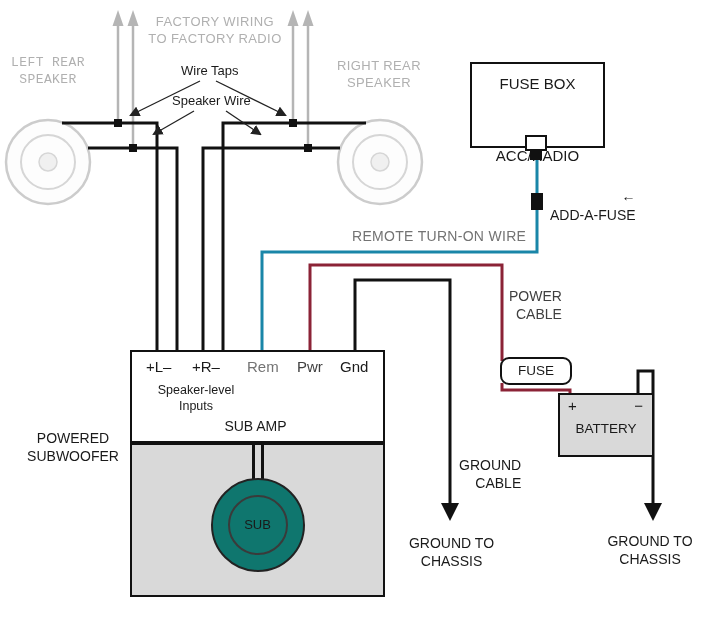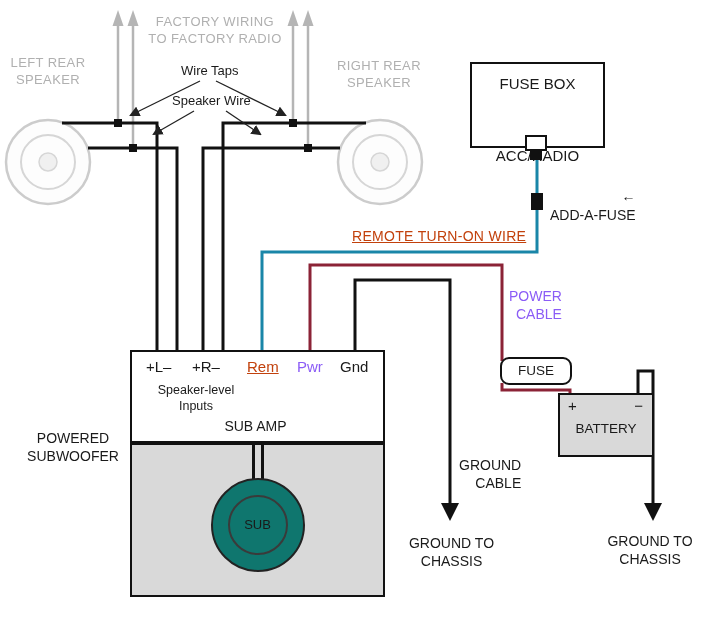--- a/index.html
+++ b/index.html
@@ -6,22 +6,22 @@
   html,body { margin:0; padding:0; background:#ffffff; }
   .canvas {
     position:relative; width:704px; height:618px; background:#ffffff;
     font-family:"Liberation Sans", sans-serif; overflow:hidden; color:#1a1a1a;
   }
   .wires { position:absolute; left:0; top:0; z-index:1; }
   .lbl { position:absolute; white-space:pre-line; line-height:1.32; z-index:6; font-size:14px;text-align:right; }
   .sm  { font-size:13px; }
   .center { text-align:center; }
   .gray { color:#b0b0b0; letter-spacing:.4px; }
-  .teal { color:#c2410c;text-decoration:underline; }
-  .crimson { color:#8b5cf6; }
+  .teal { color:#737373; }
+  .crimson { color:#404040; }
   .box { position:absolute; border:2px solid #111; background:#fff; box-sizing:border-box; z-index:3; }
   .graybox { background:#d9d9d9; }
   .abs { position:absolute; box-sizing:border-box; }
   .terminal { position:absolute; top:6px; font-size:15px; }
 </style>
 </head>
 <body>
 
 <div class="canvas">
 
@@ -124,21 +124,21 @@
     <div class="abs" style="left:120px; top:0; width:12px; height:35px; border-left:3px solid #111; border-right:3px solid #111;"></div>
     <div class="abs" style="left:79px; top:33px; width:94px; height:94px; background:#0f766e; border:2.5px solid #222; border-radius:50%;">
       <div class="abs" style="left:14.5px; top:14.5px; width:60px; height:60px; border:2px solid #3a3a3a; border-radius:50%;">
         <div class="abs center" style="left:0; right:0; top:20px; font-size:13px;">SUB</div>
       </div>
     </div>
   </div>
 
   <div class="lbl sm gray center" style="left:142px; top:13px; width:146px;">FACTORY WIRING
 TO FACTORY RADIO</div>
-  <div class="lbl sm gray center" style="left:4px; top:54px; width:88px;">LEFT REAR
+  <div class="lbl sm gray center" style="left:4px; top:54px; width:88px;font-family:Liberation Mono, monospace;">LEFT REAR
 SPEAKER</div>
   <div class="lbl sm gray center" style="left:330px; top:57px; width:98px;">RIGHT REAR
 SPEAKER</div>
   <div class="lbl sm" style="left:181px; top:62px;">Wire Taps</div>
   <div class="lbl sm" style="left:172px; top:92px;">Speaker Wire</div>
   <div class="lbl teal" style="left:352px; top:227px; letter-spacing:.3px;">REMOTE TURN-ON WIRE</div>
   <div class="lbl crimson" style="left:509px; top:287px;">POWER
 CABLE</div>
   <div class="lbl" style="left:546px; top:169px;">
     <span>←</span>

